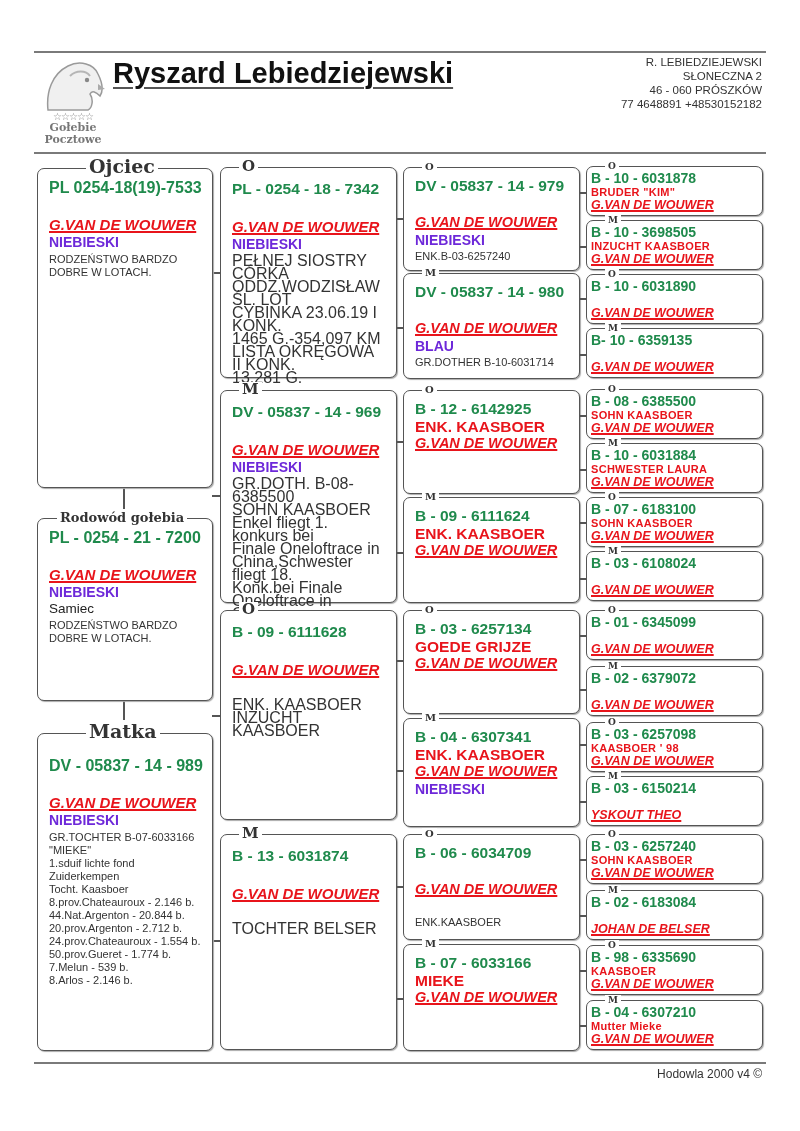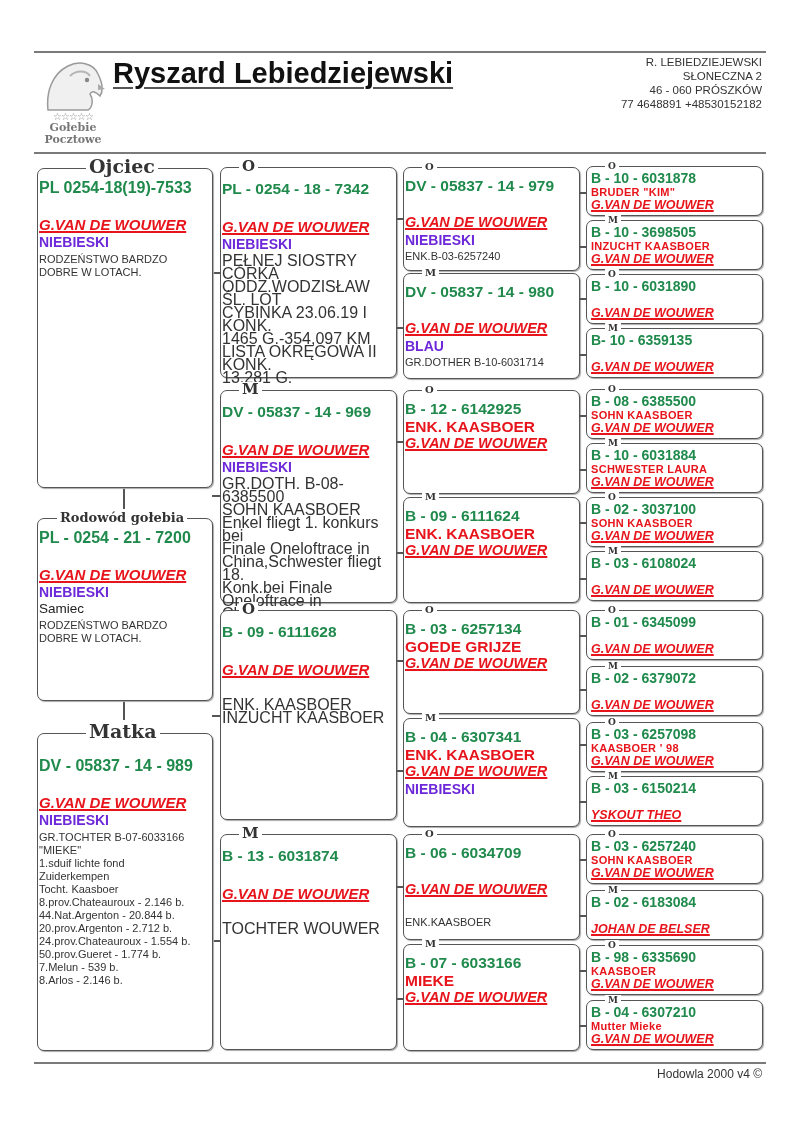--- a/index.html
+++ b/index.html
@@ -4,21 +4,21 @@
 <style>
   html, body { margin:0; padding:0; background:#ffffff; }
   body { width:800px; height:1131px; position:relative; overflow:hidden; font-family:"Liberation Sans", sans-serif; color:#222; }
   .hline { position:absolute; left:34px; width:732px; height:2px; background:#7a7a7a; }
   .logo { position:absolute; left:36px; top:56px; width:74px; height:92px; text-align:center; }
   .logo svg { display:block; margin:0 auto; }
   .logo .stars { font-size:10px; color:#888; letter-spacing:-1px; line-height:10px; font-family:"DejaVu Sans", sans-serif; }
   .logo .ltxt { font-family:"DejaVu Serif", serif; font-weight:bold; font-size:11px; color:#777; line-height:12px; }
   .title { position:absolute; left:113px; top:57px; font-size:29px; font-weight:bold; color:#111; text-decoration:underline; text-decoration-thickness:2px; text-underline-offset:4px; text-decoration-color:#555; }
   .addr { position:absolute; right:38px; top:55px; text-align:right; font-size:11.5px; line-height:14px; color:#333; }
-  .box { position:absolute; box-sizing:border-box; border:1.5px solid #555; border-radius:7px; background:#fff; box-shadow:1px 1px 1px #aaa; padding:0 1px; overflow:hidden; }
+  .box { position:absolute; box-sizing:border-box; border:1.5px solid #555; border-radius:7px; background:#fff; box-shadow:1px 1px 1px #aaa; padding:0 11px; overflow:hidden; }
   .box.top { overflow:visible; }
   .legend { position:absolute; top:-9px; background:#fff; padding:0 3px; font-family:"DejaVu Serif", serif; font-weight:bold; color:#333; line-height:14px; }
   .legend.big { font-size:19px; top:-14px; line-height:22px; }
   .legend.mid { font-size:13px; top:-10px; line-height:18px; }
   .ring { font-size:14px; }
   .ring.col4 { font-size:9px; }
   .ring.col2 { font-size:14px; }
   .ring.col3 { font-size:10px; }
   .ring { }
   .legend.ring { top:-9px; line-height:14px; }
@@ -177,21 +177,21 @@
     <div class="notes">ENK. KAASBOER
 INZUCHT KAASBOER</div>
   </div>
 <div class="conn" style="left: 396px; top: 660px; width: 7px; height: 1.5px;"></div>
 <div class="conn" style="left: 396px; top: 770px; width: 7px; height: 1.5px;"></div>
 <div class="box c2 top" style="top: 834px; height: 216px;">
     <div class="legend ring col2" style="left: 18px; font-size: 15px;">M</div>
     <div class="ringnum">B - 13 - 6031874</div>
     <div class="breeder">G.VAN DE WOUWER</div>
     <div style="height: 18px;"></div>
-    <div class="notes">TOCHTER WOUWER</div>
+    <div class="notes">TOCHTER BELSER</div>
   </div>
 <div class="conn" style="left: 396px; top: 886px; width: 7px; height: 1.5px;"></div>
 <div class="conn" style="left: 396px; top: 998px; width: 7px; height: 1.5px;"></div>
 <div class="box c3 top" style="top: 167px; height: 104px;">
     <div class="legend ring col3" style="left: 18px; font-size: 10px;">O</div>
     <div class="ringnum">DV - 05837 - 14 - 979</div>
     <div class="breeder spaced">G.VAN DE WOUWER</div>
     <div class="color">NIEBIESKI</div>
     <div class="notes">ENK.B-03-6257240</div>
   </div>
@@ -284,21 +284,21 @@
     <div class="breeder">G.VAN DE WOUWER</div>
   </div>
 <div class="box c4 top" style="top: 443px; height: 50px;">
     <div class="legend ring col4" style="left: 18px; font-size: 9px;">M</div>
     <div class="ringnum">B - 10 - 6031884</div>
     <div class="name">SCHWESTER LAURA</div>
     <div class="breeder">G.VAN DE WOUWER</div>
   </div>
 <div class="box c4 top" style="top: 497px; height: 50px;">
     <div class="legend ring col4" style="left: 18px; font-size: 9px;">O</div>
-    <div class="ringnum">B - 02 - 3037100</div>
+    <div class="ringnum">B - 07 - 6183100</div>
     <div class="name">SOHN KAASBOER</div>
     <div class="breeder">G.VAN DE WOUWER</div>
   </div>
 <div class="box c4 top" style="top: 551px; height: 50px;">
     <div class="legend ring col4" style="left: 18px; font-size: 9px;">M</div>
     <div class="ringnum">B - 03 - 6108024</div>
     <div class="breeder spaced">G.VAN DE WOUWER</div>
   </div>
 <div class="box c4 top" style="top: 610px; height: 50px;">
     <div class="legend ring col4" style="left: 18px; font-size: 9px;">O</div>

